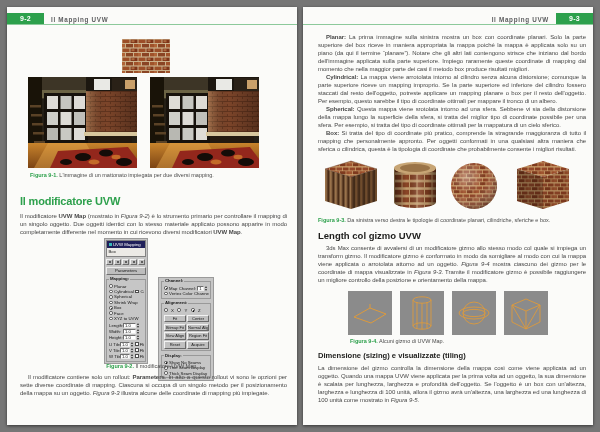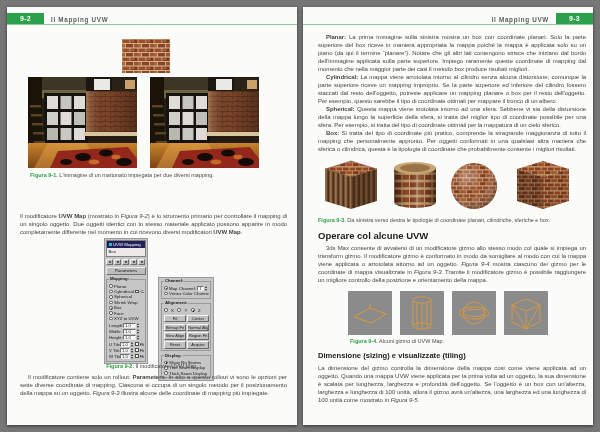--- a/index.html
+++ b/index.html
@@ -202,20 +202,21 @@
   <svg width="109" height="91" style="position:absolute;left:21px;top:70px">
     <use href="#scene"></use>
   </svg>
   <svg width="109" height="91" style="position:absolute;left:143px;top:70px">
     <use href="#scene"></use>
   </svg>
   <div class="cap" style="position:absolute;left:23px;top:165px;width:250px">
     <span class="cl">Figura 9-1.</span><span> L'immagine di un mattonato impiegata per due diversi mapping.</span>
   </div>
 
+  <h1 class="h-green" style="left:13px;top:188px">Il modificatore UVW</h1>
 
   <p class="para" style="position:absolute;left:13px;top:205px;width:267px"><span>Il modificatore </span><span class="b">UVW Map</span><span> (mostrato in </span><span class="ref">Figura 9-2</span><span>) è lo strumento primario per controllare il mapping di un singolo oggetto. Due oggetti identici con lo stesso materiale applicato possono apparire in modo completamente differente nel momento in cui ricevono diversi modificatori </span><span class="b">UVW Map</span><span>.</span></p>
 
   <div class="dialog">
     <div class="dpanel pleft">
       <div class="stack">
         <div class="srow sel">
           <span class="sicon"></span>
           <span>UVW Mapping</span>
         </div>
@@ -426,21 +427,21 @@
       <path d="M2,10 L28,18 L28,50 L2,42 Z" fill="url(#brick)"></path>
       <path d="M2,10 L28,18 L28,50 L2,42 Z" fill="#000" opacity="0.28"></path>
       <path d="M54,10 L28,18 L28,50 L54,42 Z" fill="url(#brick)"></path>
       <path d="M54,10 L28,18 L28,50 L54,42 Z" fill="#000" opacity="0.1"></path>
     </g>
   </svg>
   <div class="cap" style="position:absolute;left:15px;top:210px;width:268px">
     <span class="cl">Figura 9-3.</span><span> Da sinistra verso destra le tipologie di coordinate planari, cilindriche, sferiche e box.</span>
   </div>
 
-  <h2 class="h-black h2s" style="left:15px;top:223px">Operare col alcune UVW</h2>
+  <h2 class="h-black h2s" style="left:15px;top:223px">Length col gizmo UVW</h2>
 
   <p class="para ind" style="position:absolute;left:15px;top:237px;width:268px"><span>3ds Max consente di avvalersi di un modificatore gizmo allo stesso modo col quale si impiega un transform gizmo. Il modificatore gizmo è conformato in modo da somigliare al modo con cui la mappa viene applicata o arrotolata attorno ad un oggetto. </span><span class="ref">Figura 9-4</span><span> mostra ciascuno dei gizmo per le coordinate di mappa visualizzate in </span><span class="ref">Figura 9-3</span><span>. Tramite il modificatore gizmo è possibile raggiungere un migliore controllo della posizione e orientamento della mappa.</span></p>
 
   <div class="gzrow">
     <div class="gz">
       <svg width="44" height="44">
         <polygon points="6,26 22,17 38,23 23,32" fill="none" stroke="#dd9a3c" stroke-width="1"></polygon>
         <line x1="22" y1="17" x2="22" y2="13" stroke="#dd9a3c" stroke-width="1"></line>
       </svg>
     </div>

